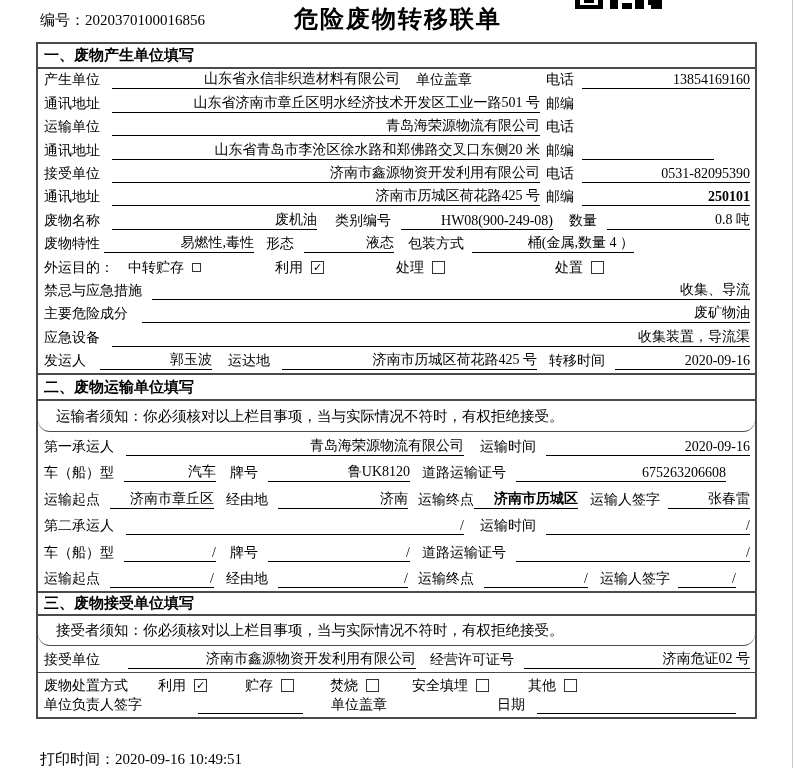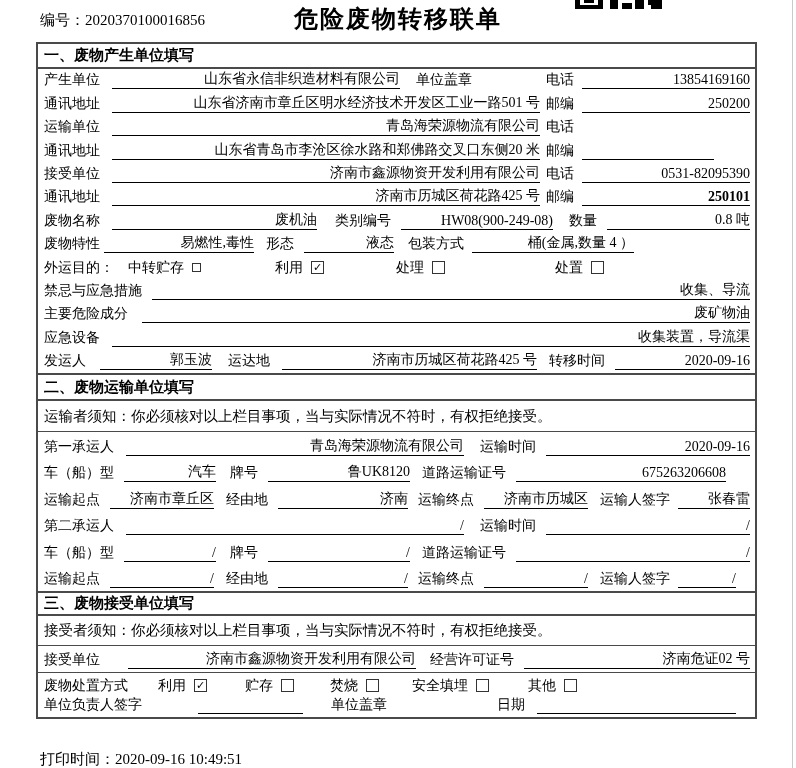--- a/index.html
+++ b/index.html
@@ -15,22 +15,22 @@
 
   .formtable { position:absolute; left:36px; top:42px; width:721px; border:2px solid #4a4a4a; background:#fff;text-align:right; }
 
   .sec-h { display:flex; align-items:center; font-weight:bold; font-size:15px;
            padding:0 6px; border-bottom:2px solid #4a4a4a; }
   .sec-h.topline { border-top:2px solid #4a4a4a; }
   .h-s1 { height:25px; }
   .h-s2 { height:28px; }
   .h-s3 { height:25px; }
 
-  .notice { display:flex; align-items:center; font-size:14.5px; padding:0 6px;
-            border-bottom:1.5px solid #4a4a4a; }
+  .notice { display:flex; align-items:center; font-size:14.5px; padding:0 18px;
+            border-bottom:1.5px solid #4a4a4a;border-radius:12px; }
   .n-s2 { height:31px; }
   .n-s3 { height:30px; }
 
   .row { display:flex; align-items:flex-end; padding:0 5px 3px 6px; font-size:14px; }
   .row.center { align-items:center; padding-bottom:0; }
   .s1 .row { height:23.4px; }
   .s2 .row { height:26.5px; }
   .r-unit { height:27px; border-bottom:1px solid #4a4a4a; }
   .r-person { height:27px; }
   .r-disposal { height:25px; }
@@ -88,21 +88,20 @@
         </div>
       </div>
 
       <div class="row">
         <div class="lpart">
           <span class="lbl">通讯地址</span>
           <span class="u fill" style="margin-left:12px;margin-right:6px;padding-left:10px;">山东省济南市章丘区明水经济技术开发区工业一路501 号</span>
         </div>
         <div class="rpart">
           <span class="lbl">邮编</span>
-          <span class="u fill" style="margin-left:8px;padding-left:8px;">250200</span>
         </div>
       </div>
 
       <div class="row">
         <div class="lpart">
           <span class="lbl">运输单位</span>
           <span class="u fill" style="margin-left:12px;margin-right:6px;padding-left:10px;">青岛海荣源物流有限公司</span>
         </div>
         <div class="rpart">
           <span class="lbl">电话</span>
@@ -216,21 +215,21 @@
         <span class="lbl" style="margin-left:12px;">道路运输证号</span>
         <span class="u fill" style="margin-left:10px;margin-right:24px;padding-left:14px;">675263206608</span>
       </div>
 
       <div class="row">
         <span class="lbl">运输起点</span>
         <span class="u" style="margin-left:10px;width:104px;padding-left:6px;">济南市章丘区</span>
         <span class="lbl" style="margin-left:12px;">经由地</span>
         <span class="u" style="margin-left:10px;width:130px;padding-left:10px;">济南</span>
         <span class="lbl" style="margin-left:10px;">运输终点</span>
-        <span class="u" style="margin-left:10px;width:104px;padding-left:8px;">济南市历城区</span>
+        <span class="u" style="width:104px;padding-left:8px;font-weight:bold;">济南市历城区</span>
         <span class="lbl" style="margin-left:12px;">运输人签字</span>
         <span class="u fill" style="margin-left:8px;padding-left:12px;">张春雷</span>
       </div>
 
       <div class="row">
         <span class="lbl">第二承运人</span>
         <span class="u" style="margin-left:12px;width:338px;padding-left:45px;">/</span>
         <span class="lbl" style="margin-left:16px;">运输时间</span>
         <span class="u fill" style="margin-left:10px;padding-left:40px;">/</span>
       </div>

